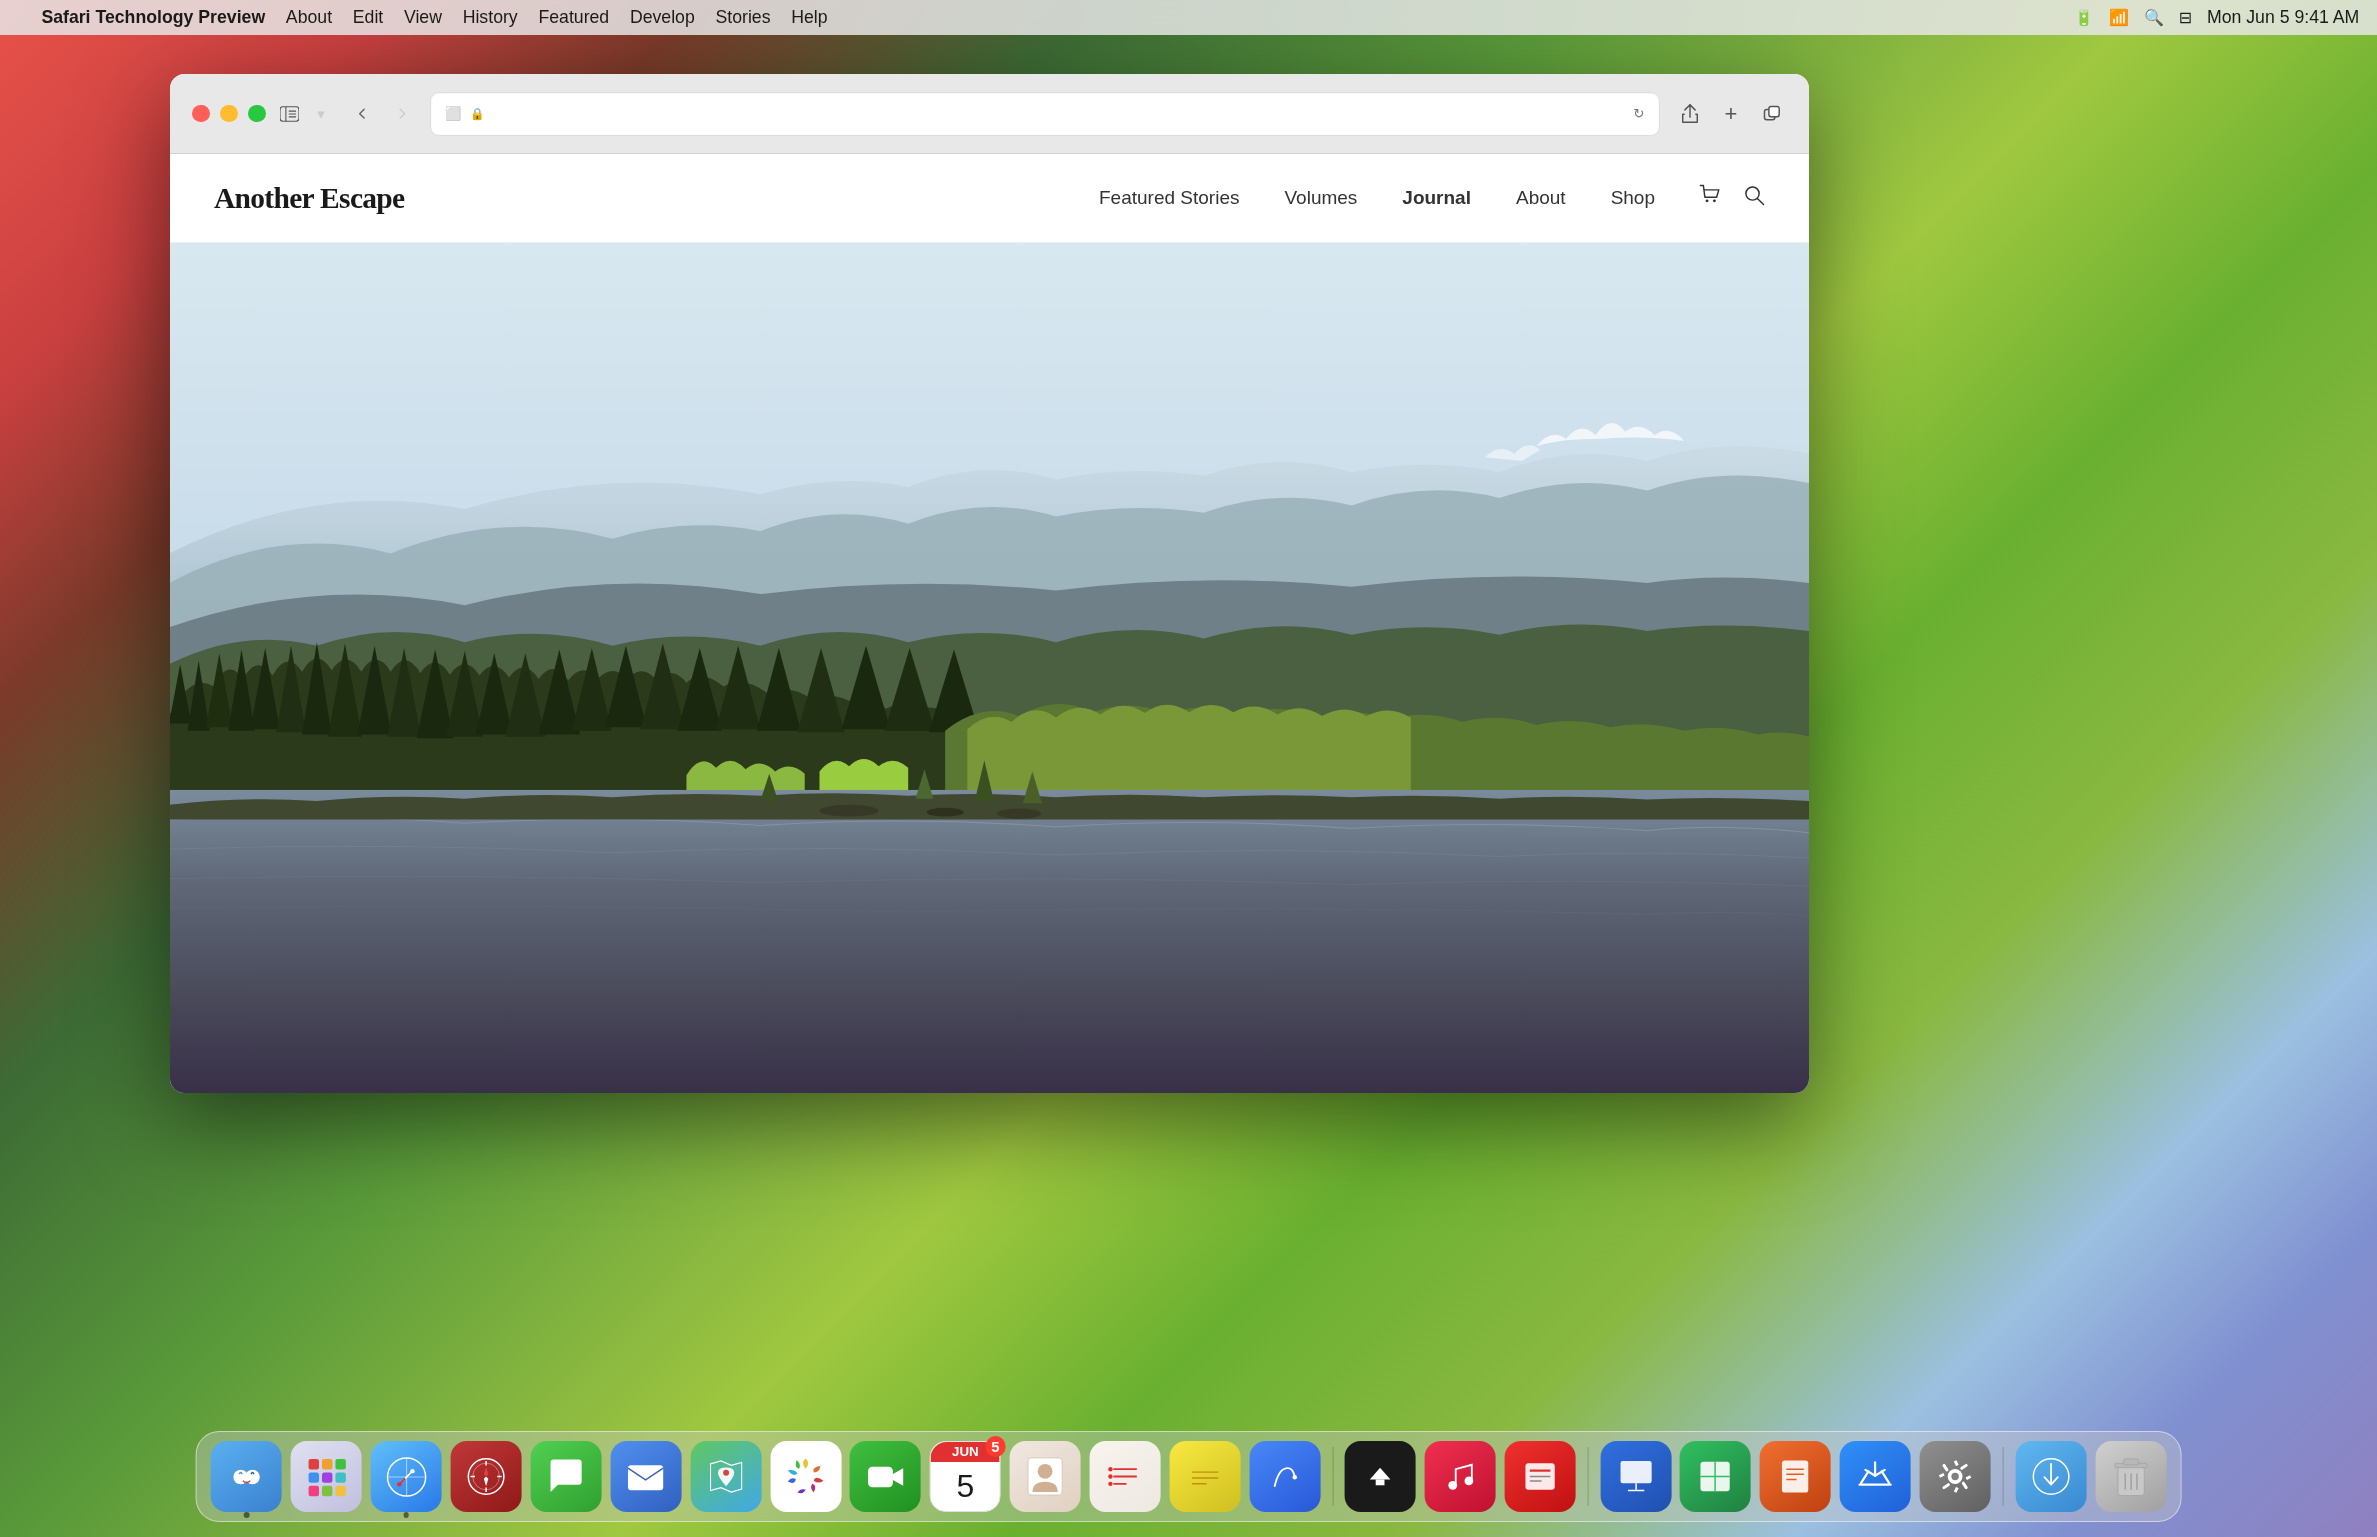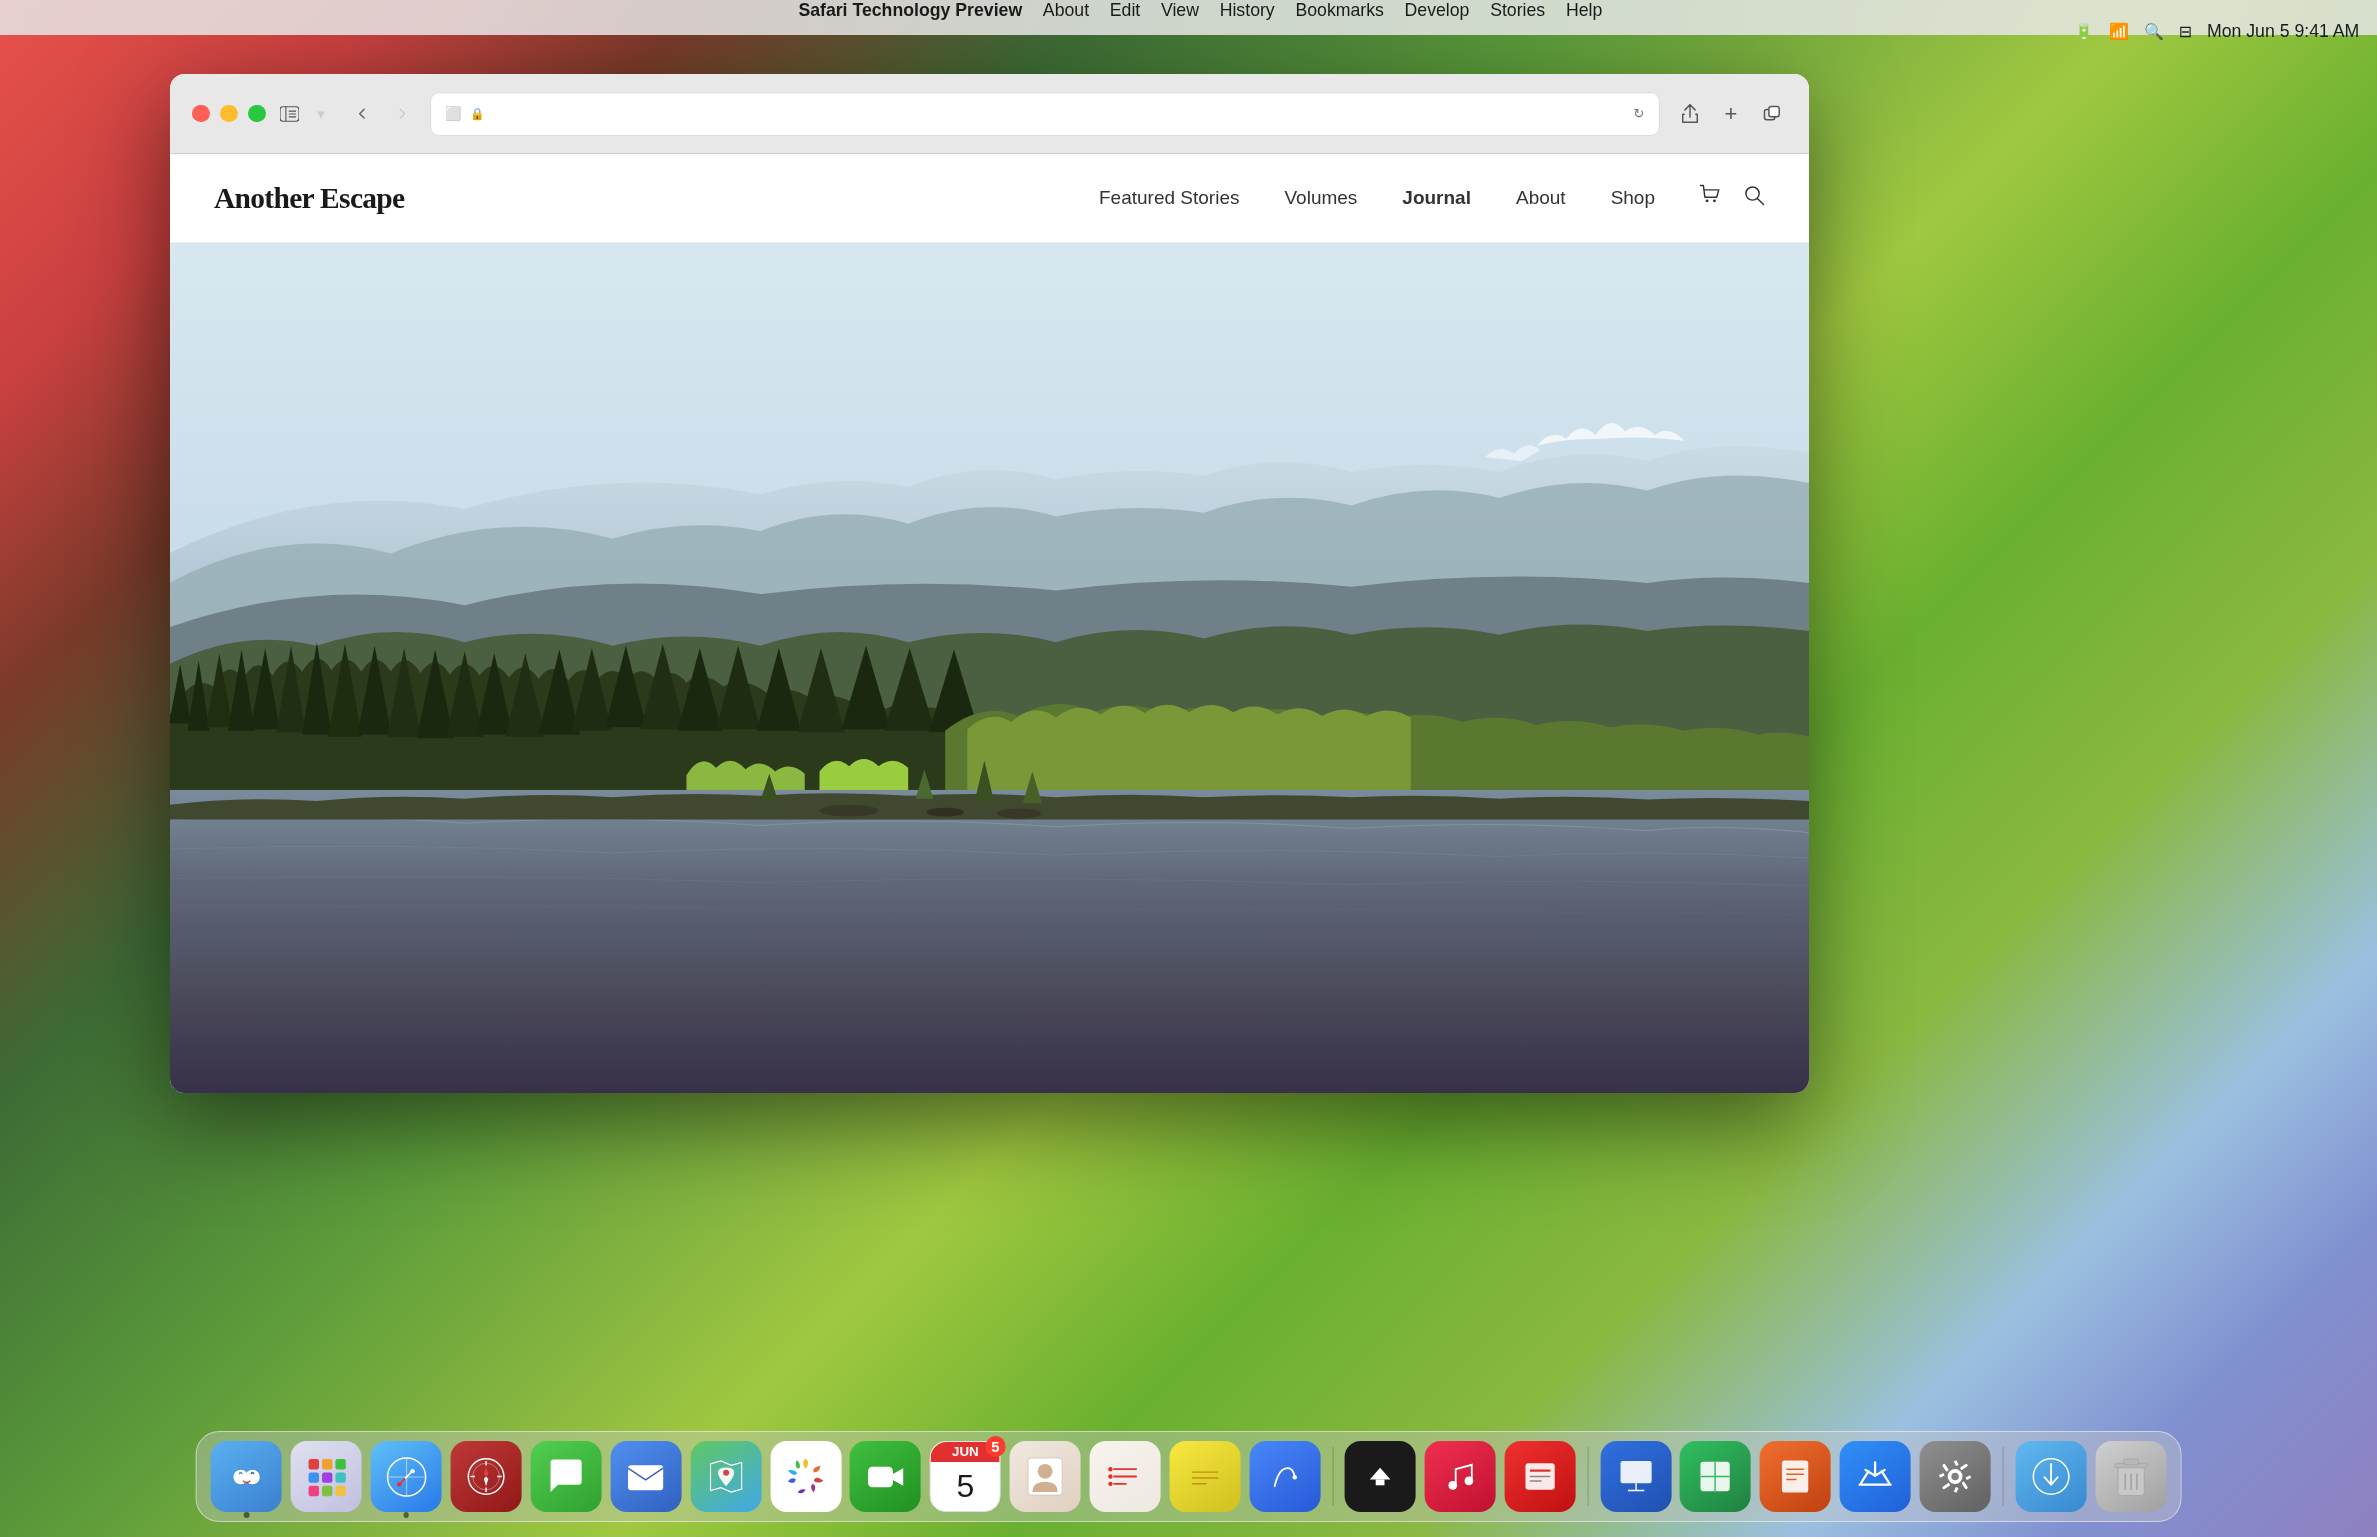--- a/index.html
+++ b/index.html
@@ -21,21 +21,20 @@
       right: 0;
       height: 35px;
       background: rgba(230, 230, 230, 0.85);
       backdrop-filter: blur(14.8px);
       display: flex;
       align-items: center;
       padding: 0 17.7px;
       z-index: 100;
       font-size: 19px;
       color: #1a1a1a;
-      flex-direction: column;
     }
 
     .menu-bar-left {
       display: flex;
       align-items: center;
       gap: 20.7px;
     }
 
     .apple-logo {
       font-size: 19px;
@@ -343,21 +342,21 @@
 <body>
 
 <div class="menu-bar">
   <div class="menu-bar-left">
     <span class="apple-logo"></span>
     <span class="menu-bar-item bold">Safari Technology Preview</span>
     <span class="menu-bar-item">About</span>
     <span class="menu-bar-item">Edit</span>
     <span class="menu-bar-item">View</span>
     <span class="menu-bar-item">History</span>
-    <span class="menu-bar-item">Bookmarks</span>
+    <span class="menu-bar-item">Featured</span>
     <span class="menu-bar-item">Develop</span>
     <span class="menu-bar-item">Stories</span>
     <span class="menu-bar-item">Help</span>
   </div>
   <div class="menu-bar-right">
 
     <span style="font-size:16px;">🔋</span>
 
     <span style="font-size:16px;">📶</span>
 

